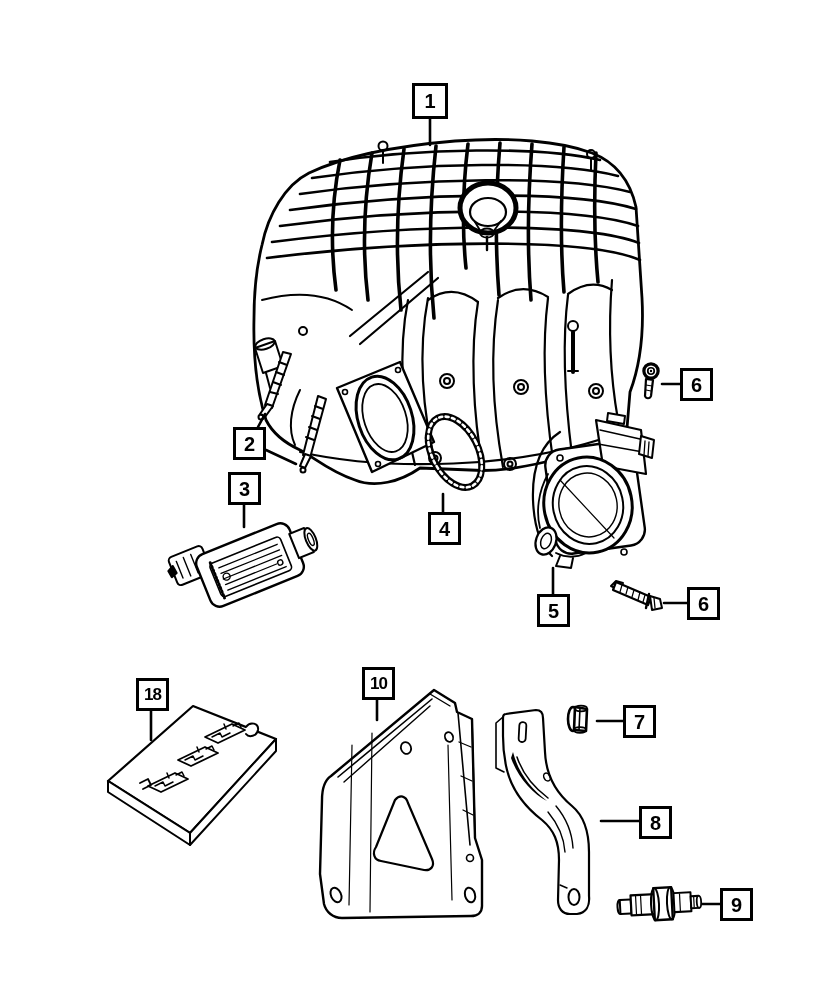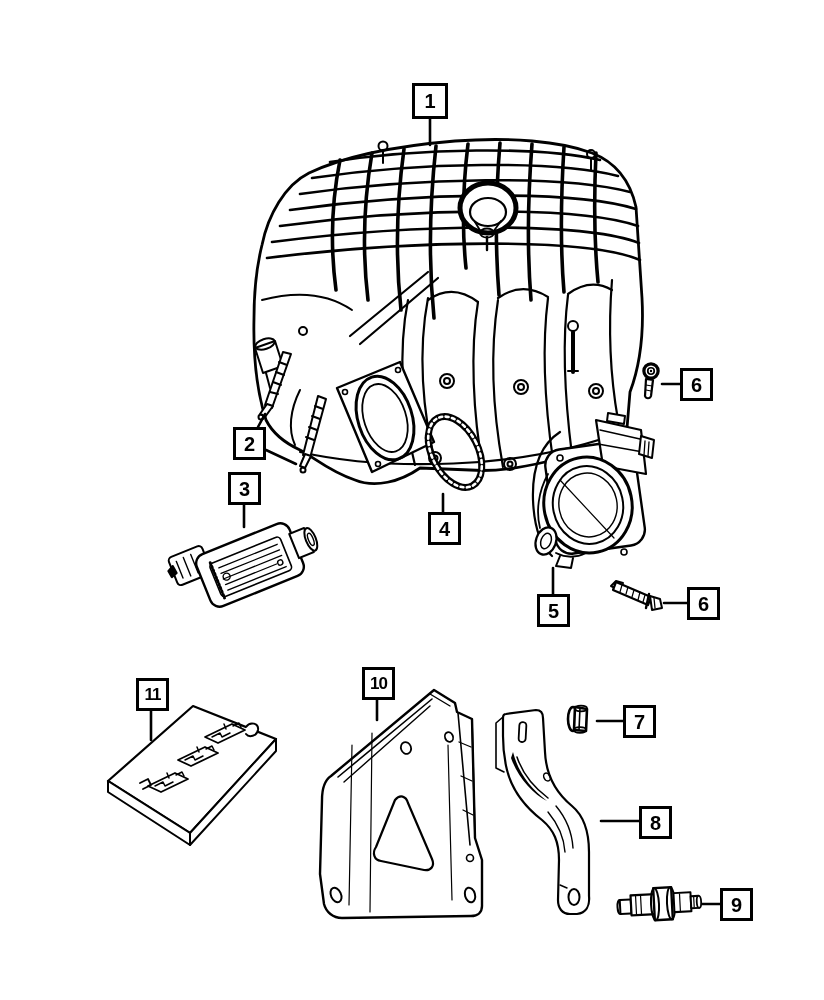--- a/index.html
+++ b/index.html
@@ -321,16 +321,16 @@
   <div class="callout" style="left:639px;top:806px;">
       <span>8</span>
     </div>
   <div class="callout" style="left:720px;top:888px;">
       <span>9</span>
     </div>
   <div class="callout twodigit" style="left:362px;top:667px;">
       <span>10</span>
     </div>
   <div class="callout twodigit" style="left:136px;top:678px;">
-      <span>11</span>
+      <span>18</span>
     </div>
 
 </div>
 
 </body></html>

